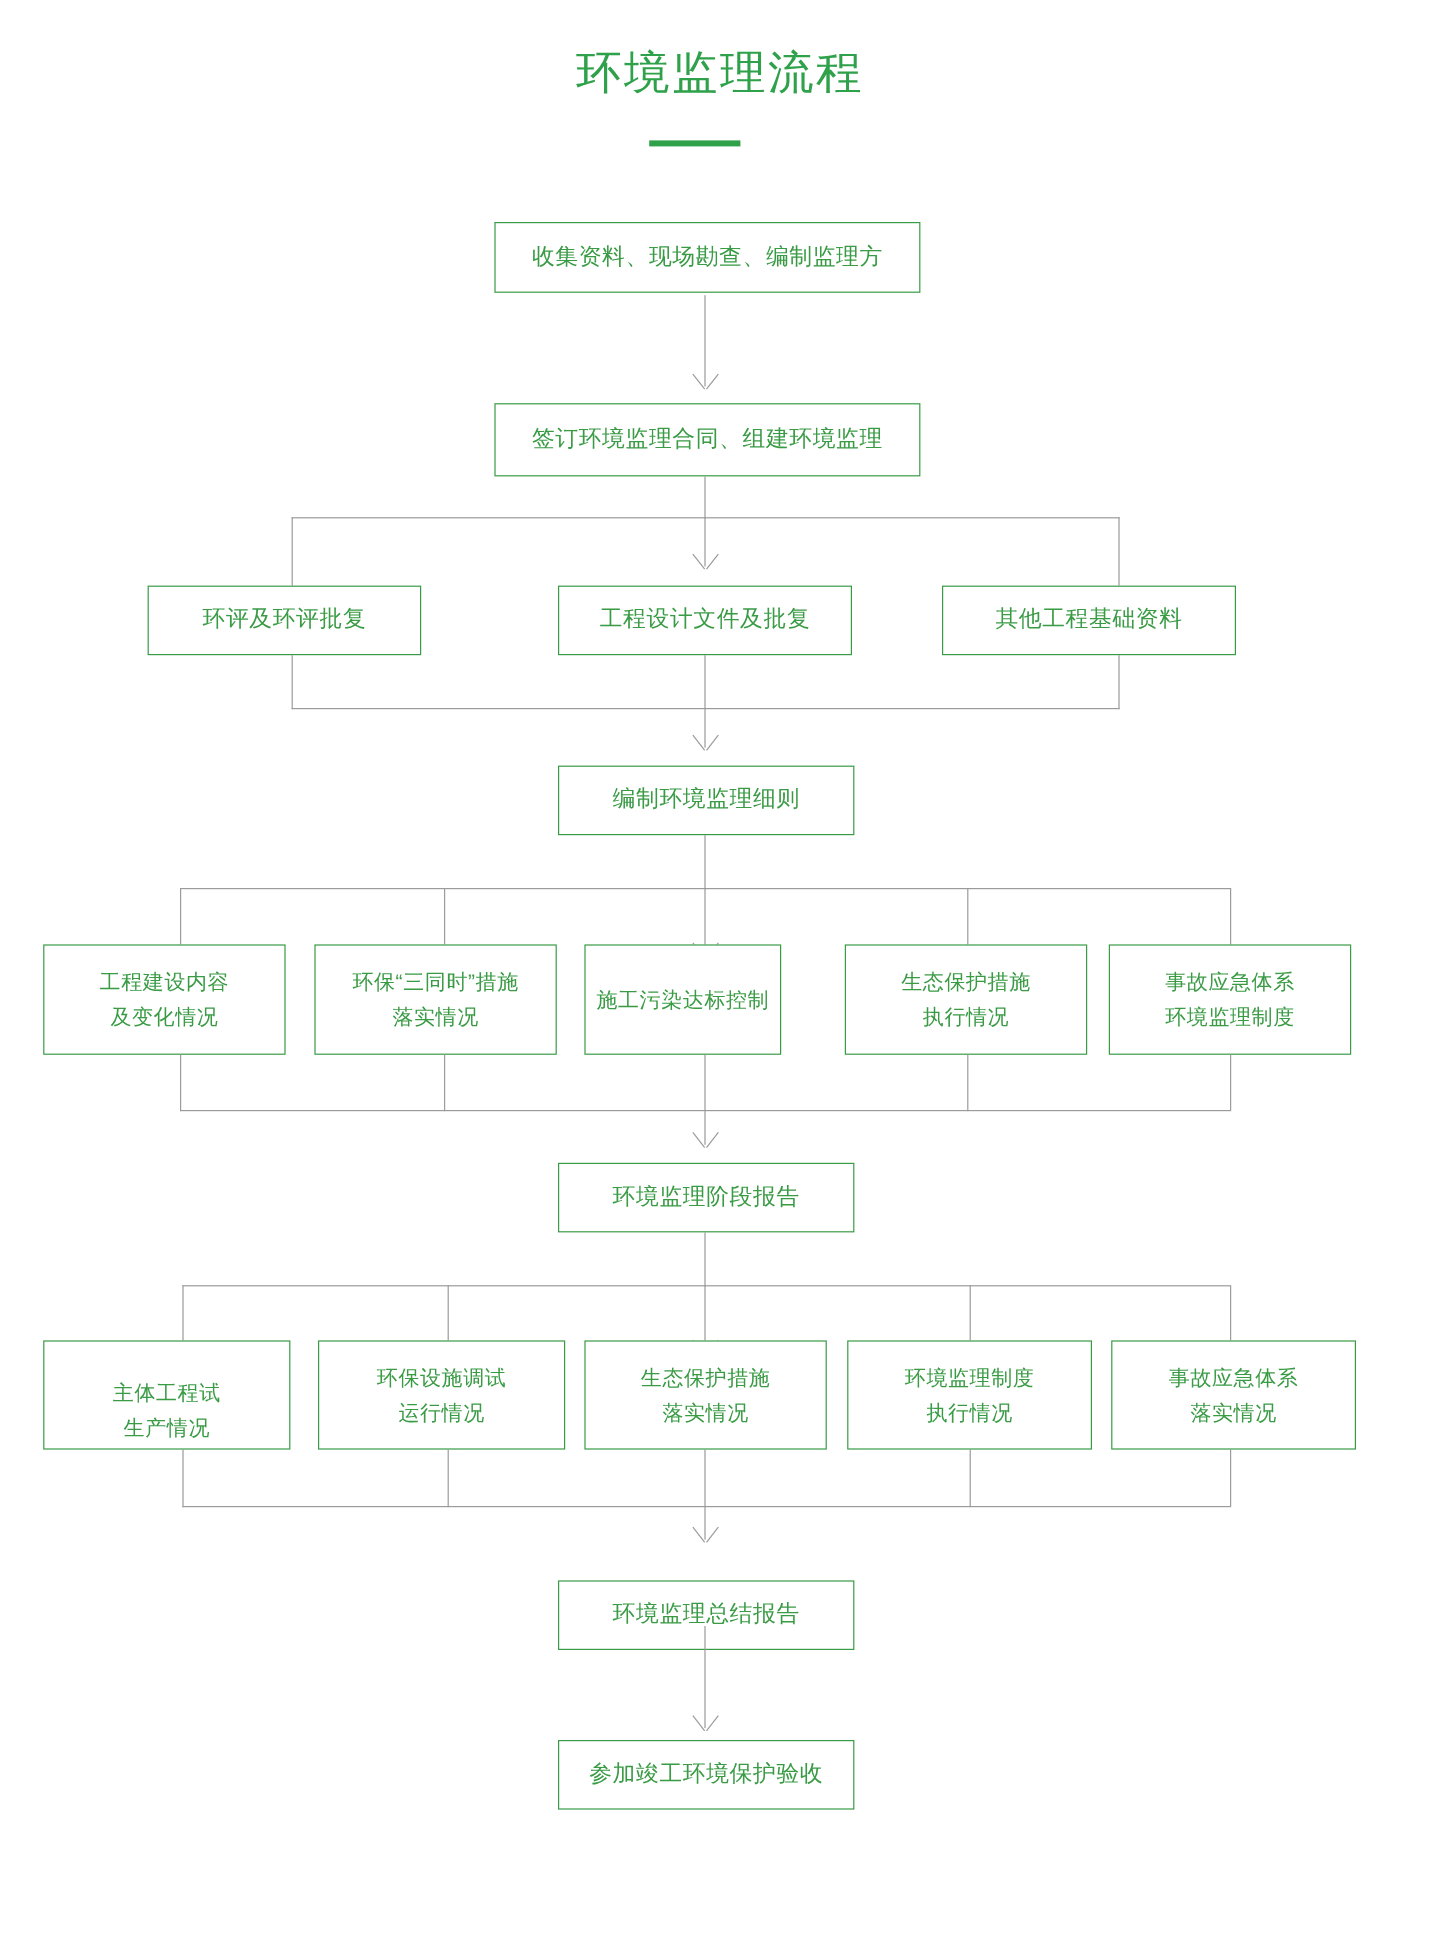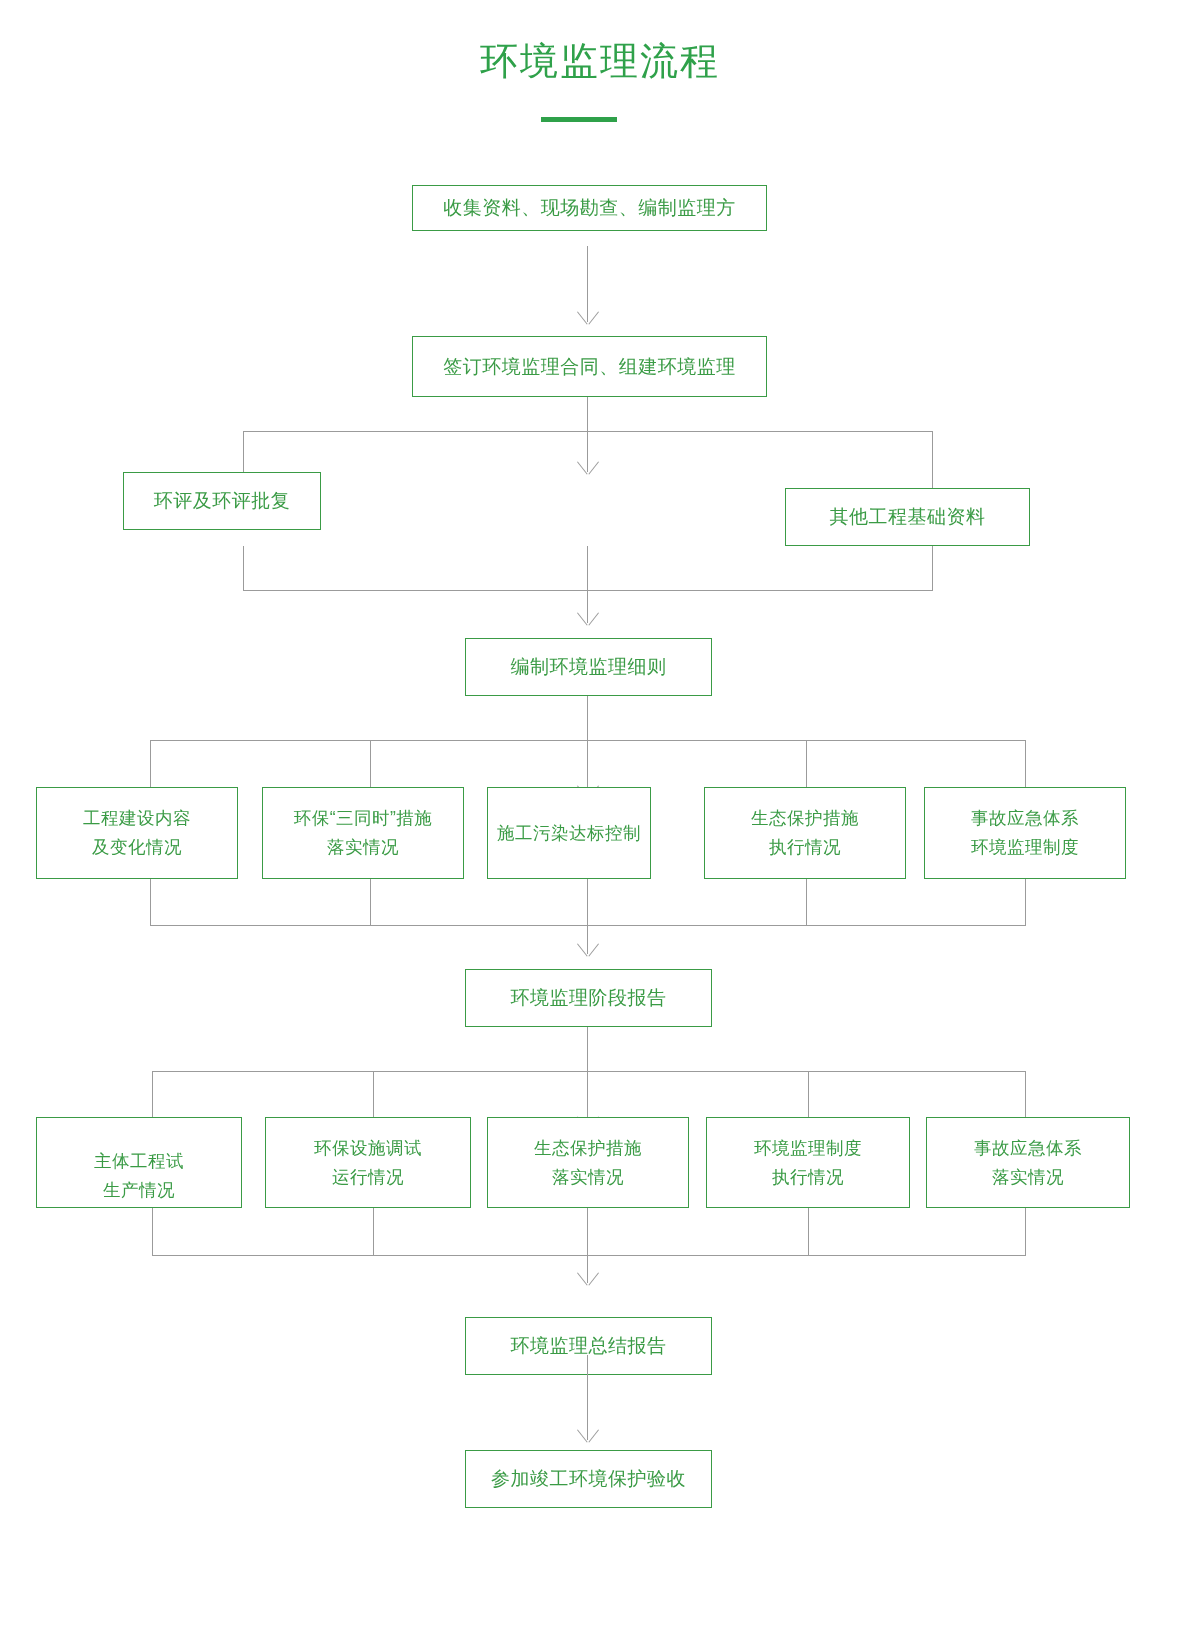--- a/index.html
+++ b/index.html
@@ -108,40 +108,43 @@
   }
 </style>
 </head>
 <body>
 
 <div id="stage">
 
   <div class="title">环境监理流程</div>
   <div class="title-divider"></div>
 
-  <div class="node" style="left:412px; top:185px; width:355px; height:46px;text-align:center;">
+  <div class="node" style="left:412px; top:185px; width:355px; height:59px;text-align:center;">
     <span class="txt">收集资料、现场勘查、编制监理方</span>
   </div>
 
   <div class="vline" style="left:587px; top:246px; height:76px;"></div>
   <div class="arrowhead" style="left:577px; top:312px;"></div>
 
   <div class="node" style="left:412px; top:336px; width:355px; height:61px;">
     <span class="txt">签订环境监理合同、组建环境监理</span>
   </div>
 
   <div class="vline" style="left:587px; top:397px; height:35px;"></div>
   <div class="hline" style="left:243px; top:431px; width:690px;"></div>
   <div class="vline" style="left:243px; top:431px; height:58px;"></div>
   <div class="vline" style="left:587px; top:431px; height:41px;"></div>
   <div class="arrowhead" style="left:577px; top:462px;"></div>
   <div class="vline" style="left:932px; top:431px; height:58px;"></div>
 
-  <div class="node" style="left:123px; top:472px; width:198px; height:58px;">
+  <div class="node" style="left:123px; top:488px; width:228px; height:58px;">
     <span class="txt">环评及环评批复</span>
+  </div>
+  <div class="node" style="left:465px; top:488px; width:245px; height:58px;">
+    <span class="txt">工程设计文件及批复</span>
   </div>
   <div class="node" style="left:785px; top:488px; width:245px; height:58px;">
     <span class="txt">其他工程基础资料</span>
   </div>
 
   <div class="vline" style="left:243px; top:546px; height:45px;"></div>
   <div class="vline" style="left:932px; top:546px; height:45px;"></div>
   <div class="hline" style="left:243px; top:590px; width:690px;"></div>
   <div class="vline" style="left:587px; top:546px; height:77px;"></div>
   <div class="arrowhead" style="left:577px; top:613px;"></div>

